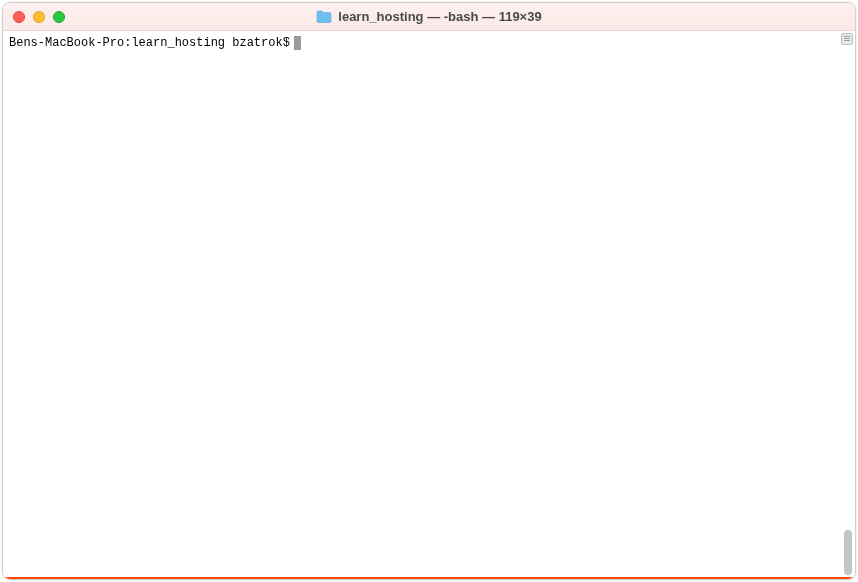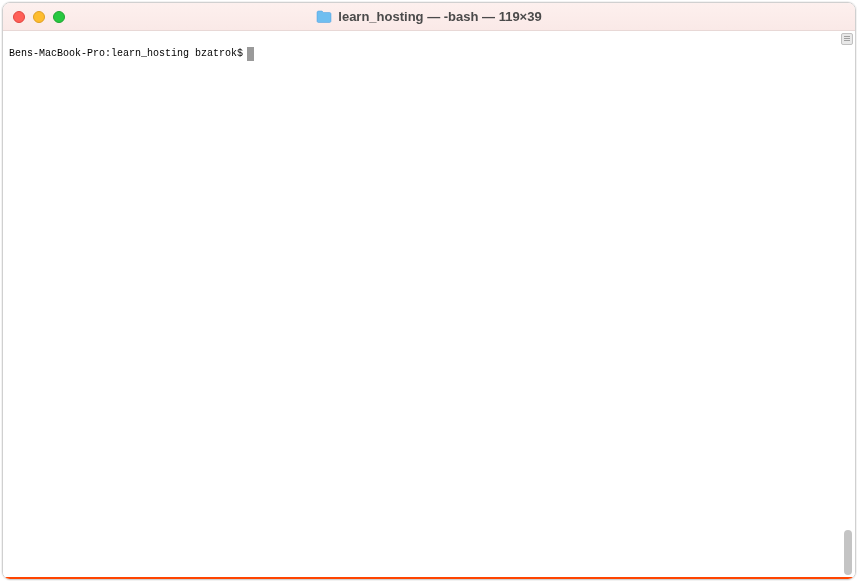--- a/index.html
+++ b/index.html
@@ -64,25 +64,24 @@
     .folder-icon {
       width: 16px;
       height: 13px;
       display: inline-block;
     }
     .terminal-body {
       flex: 1;
       background: #ffffff;
       padding: 4px 6px;
       font-family: "Menlo", "Monaco", "Courier New", monospace;
-      font-size: 10px;
+      font-size: 12px;
       color: #000000;
       line-height: 1.4;
       position: relative;
-      margin-top: 12px;
     }
     .prompt-line {
       display: flex;
       align-items: center;
     }
     .prompt-text {
       white-space: pre;
     }
     .cursor {
       display: inline-block;

